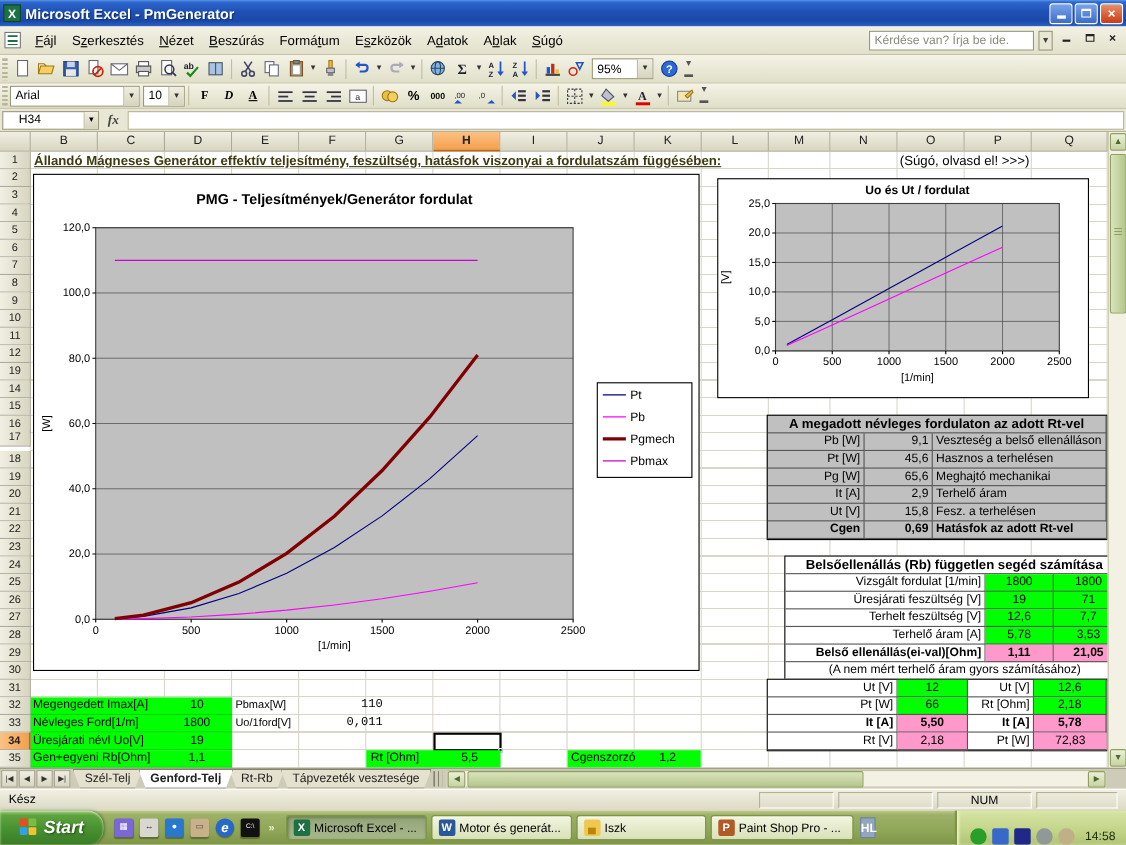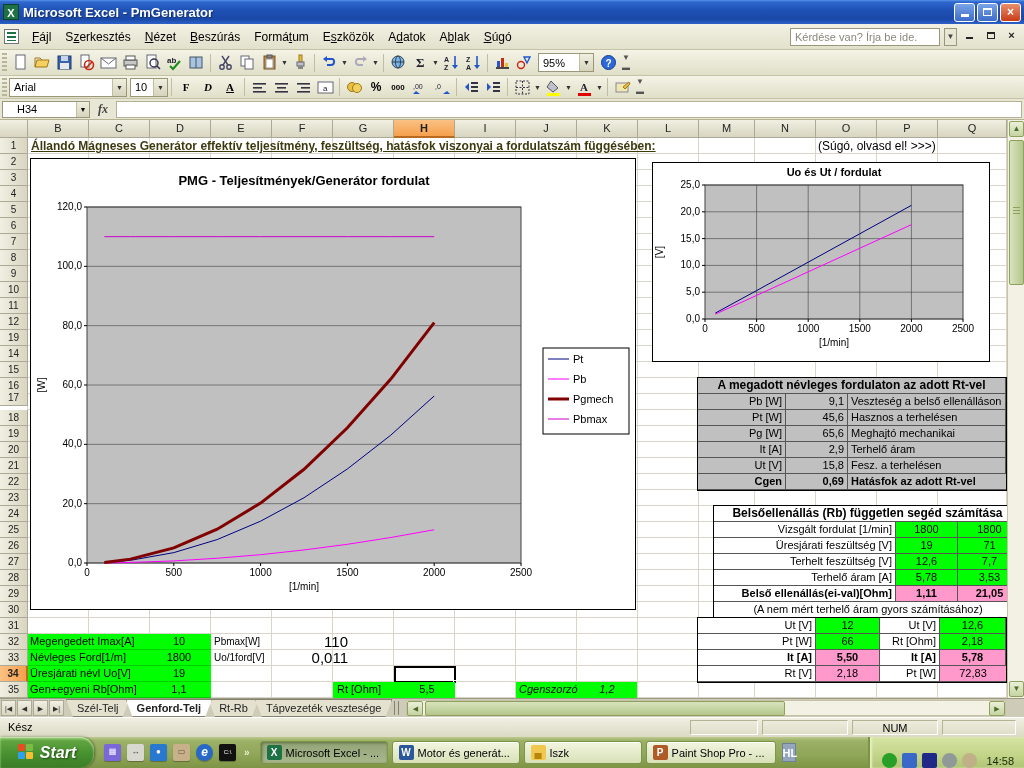--- a/index.html
+++ b/index.html
@@ -111,21 +111,21 @@
     display:grid; grid-template-columns:118px 64px 60px 66px; }
   .ra { text-align:right; } .ctr { text-align:center; } .bld { font-weight:bold; }
   .fill-green { background:#00FF00; } .fill-pink { background:#FF99CC; }
 
   
   .inp-row { position:absolute; left:28px; width:183px; height:16px; background:#00FF00; font-size:11px;
     line-height:15px; white-space:nowrap; border-bottom:1px solid #00D000; }
   .inp-row .lbl { position:absolute; left:2px; }
   .inp-row .val { position:absolute; left:122px; width:58px; text-align:center; }
   .aux-lbl { position:absolute; font-size:10px; line-height:15px; color:#000; }
-  .aux-val { position:absolute; font-size:15px; line-height:15px; text-align:right; }
+  .aux-val { position:absolute; font-size:11px; line-height:15px; text-align:right;font-family:Liberation Mono, monospace; }
   .mini-green { position:absolute; height:16px; background:#00FF00; font-size:11px; line-height:15px; overflow:hidden; }
   #selcell { position:absolute; left:394px; top:528px; width:62px; height:17px; background:#fff;
     border:2px solid #000; }
   #selcell .handle { position:absolute; right:-3px; bottom:-3px; width:4px; height:4px; background:#000; border:1px solid #fff; }
 
   
   #vscroll { position:absolute; left:1007px; top:120px; width:17px; height:578px; background:#F2F1E3;
     border-left:1px solid #C5C2A8; }
   .sbtn { position:absolute; left:1px; width:15px; height:16px; background:linear-gradient(180deg,#EAF0D8,#C6D3A2);
     border:1px solid #8FA05E; border-radius:2px; color:#4C6A2A; font-size:8px; text-align:center; line-height:14px; }
@@ -756,21 +756,21 @@
     <div class="aux-val" style="left:272px; top:512px; width:76px;">0,011</div>
 
     <div id="selcell">
         <span class="handle"></span>
       </div>
 
     <div class="mini-green" style="left:333px; top:544px; width:122px;">
       <span style="position:absolute; left:4px;">Rt [Ohm]</span>
       <span style="position:absolute; left:72px; width:44px; text-align:center;">5,5</span>
     </div>
-    <div class="mini-green" style="left:516px; top:544px; width:121px;font-style:italic;">
+    <div class="mini-green" style="left:516px; top:544px; width:121px;">
       <span style="position:absolute; left:3px;">Cgenszorzó</span>
       <span style="position:absolute; left:68px; width:46px; text-align:center;">1,2</span>
     </div>
   </div>
 
   <div id="vscroll">
     <span class="sbtn" style="top:1px;">▲</span>
     <span id="vthumb"></span>
     <span class="sbtn" style="bottom:1px;">▼</span>
   </div>

